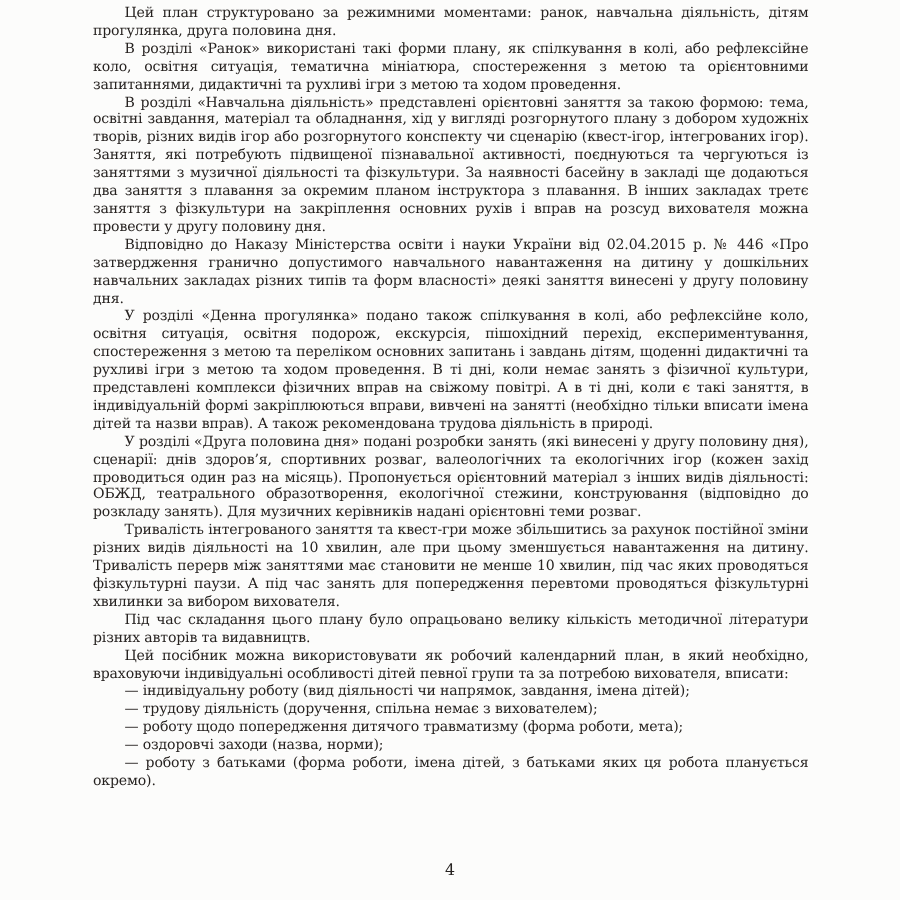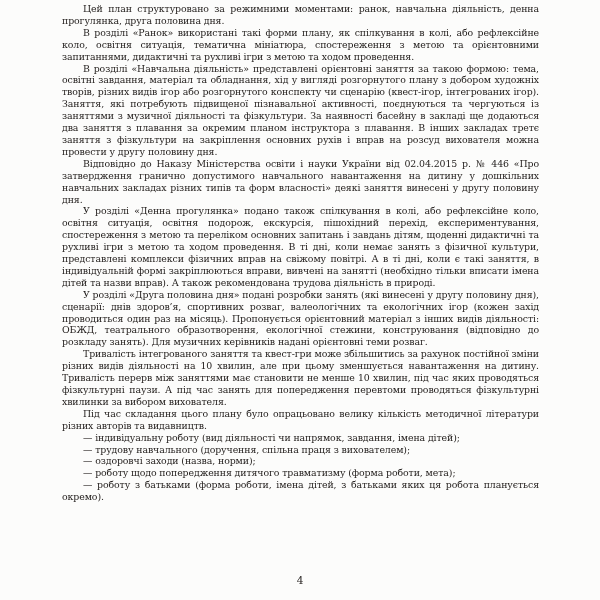--- a/index.html
+++ b/index.html
@@ -41,30 +41,31 @@
     text-align: center;
     font-size: 10.5px;
     line-height: 12px;
   }
 </style>
 </head>
 <body>
 
 <main>
   <section class="page-body" id="page-body">
-      <p class="para"><span class="run">Цей план структуровано за режимними моментами: ранок, навчальна діяльність, денна прогулянка, друга половина дня.</span></p>
+      <p class="para"><span class="run">Цей план структуровано за режимними моментами: ранок, навчальна діяльність, дітям прогулянка, друга половина дня.</span></p>
       <p class="para"><span class="run">В розділі </span><span class="run bold">«Ранок»</span><span class="run"> використані такі форми плану, як спілкування в колі, або рефлексійне коло, освітня ситуація, тематична мініатюра, спостереження з метою та орієнтовними запитаннями, дидактичні та рухливі ігри з метою та ходом проведення.</span></p>
       <p class="para"><span class="run">В розділі </span><span class="run bold">«Навчальна діяльність»</span><span class="run"> представлені орієнтовні заняття за такою формою: тема, освітні завдання, матеріал та обладнання, хід у вигляді розгорнутого плану з добором художніх творів, різних видів ігор або розгорнутого конспекту чи сценарію (квест-ігор, інтегрованих ігор). Заняття, які потребують підвищеної пізнавальної активності, поєднуються та чергуються із заняттями з музичної діяльності та фізкультури. За наявності басейну в закладі ще додаються два заняття з плавання за окремим планом інструктора з плавання. В інших закладах третє заняття з фізкультури на закріплення основних рухів і вправ на розсуд вихователя можна провести у другу половину дня.</span></p>
       <p class="para"><span class="run">Відповідно до Наказу Міністерства освіти і науки України від 02.04.2015 р. № 446 «Про затвердження гранично допустимого навчального навантаження на дитину у дошкільних навчальних закладах різних типів та форм власності» деякі заняття винесені у другу половину дня.</span></p>
       <p class="para"><span class="run">У розділі </span><span class="run bold">«Денна прогулянка»</span><span class="run"> подано також спілкування в колі, або рефлексійне коло, освітня ситуація, освітня подорож, екскурсія, пішохідний перехід, експериментування, спостереження з метою та переліком основних запитань і завдань дітям, щоденні дидактичні та рухливі ігри з метою та ходом проведення. В ті дні, коли немає занять з фізичної культури, представлені комплекси фізичних вправ на свіжому повітрі. А в ті дні, коли є такі заняття, в індивідуальній формі закріплюються вправи, вивчені на занятті (необхідно тільки вписати імена дітей та назви вправ). А також рекомендована трудова діяльність в природі.</span></p>
       <p class="para"><span class="run">У розділі </span><span class="run bold">«Друга половина дня»</span><span class="run"> подані розробки занять (які винесені у другу половину дня), сценарії: днів здоров’я, спортивних розваг, валеологічних та екологічних ігор (кожен захід проводиться один раз на місяць). Пропонується орієнтовний матеріал з інших видів діяльності: ОБЖД, театрального образотворення, екологічної стежини, конструювання (відповідно до розкладу занять). Для музичних керівників надані орієнтовні теми розваг.</span></p>
       <p class="para"><span class="run">Тривалість інтегрованого заняття та квест-гри може збільшитись за рахунок постійної зміни різних видів діяльності на 10 хвилин, але при цьому зменшується навантаження на дитину. Тривалість перерв між заняттями має становити не менше 10 хвилин, під час яких проводяться фізкультурні паузи. А під час занять для попередження перевтоми проводяться фізкультурні хвилинки за вибором вихователя.</span></p>
       <p class="para"><span class="run">Під час складання цього плану було опрацьовано велику кількість методичної літератури різних авторів та видавництв.</span></p>
+      <p class="para"><span class="run">Цей посібник можна використовувати як робочий календарний план, в який необхідно, враховуючи індивідуальні особливості дітей певної групи та за потребою вихователя, вписати:</span></p>
       <p class="para"><span class="run">— індивідуальну роботу (вид діяльності чи напрямок, завдання, імена дітей);</span></p>
-      <p class="para"><span class="run">— трудову навчального (доручення, спільна праця з вихователем);</span></p>
+      <p class="para"><span class="run">— трудову діяльність (доручення, спільна немає з вихователем);</span></p>
+      <p class="para"><span class="run">— роботу щодо попередження дитячого травматизму (форма роботи, мета);</span></p>
       <p class="para"><span class="run">— оздоровчі заходи (назва, норми);</span></p>
-      <p class="para"><span class="run">— роботу щодо попередження дитячого травматизму (форма роботи, мета);</span></p>
       <p class="para"><span class="run">— роботу з батьками (форма роботи, імена дітей, з батьками яких ця робота планується окремо).</span></p>
     </section>
   <footer class="page-footer">
     <span>4</span>
   </footer>
 </main>
 
 </body></html>

